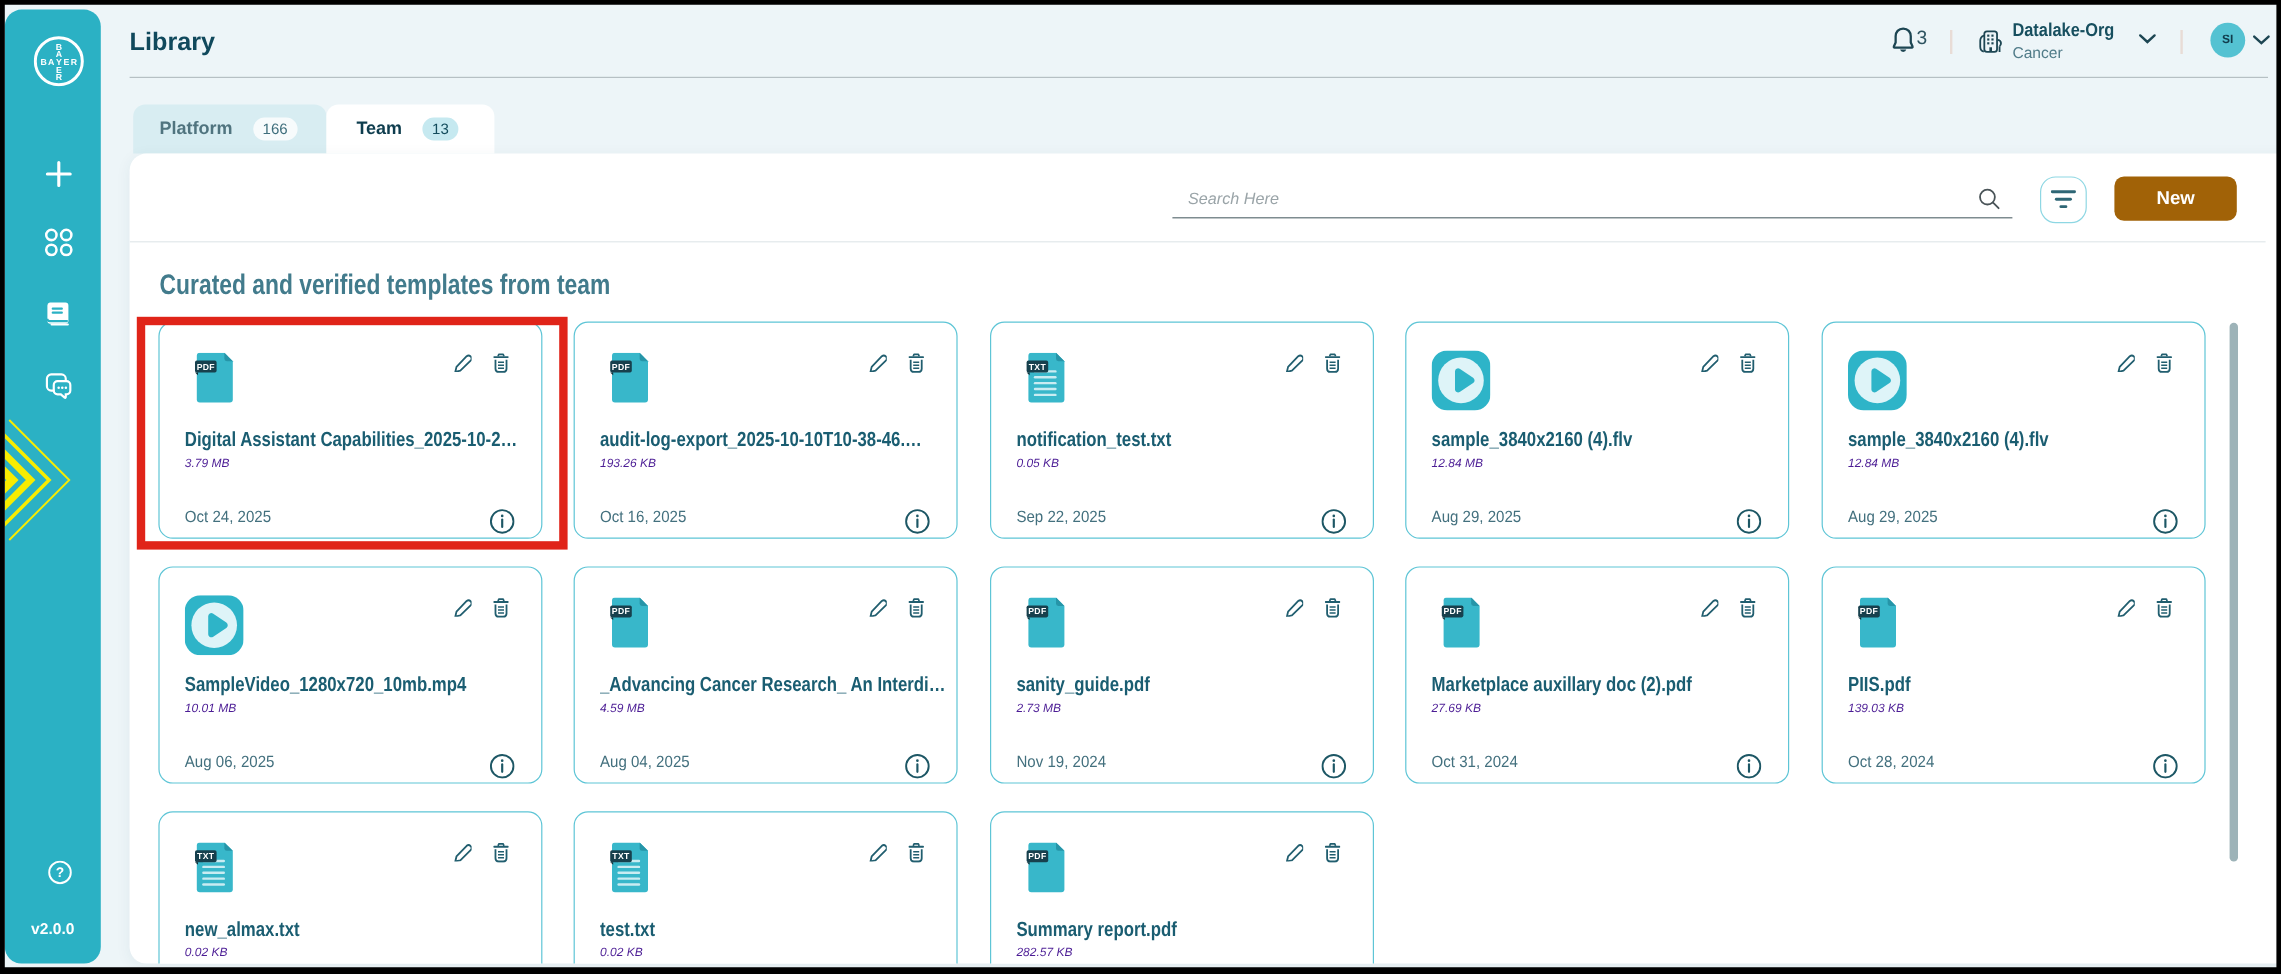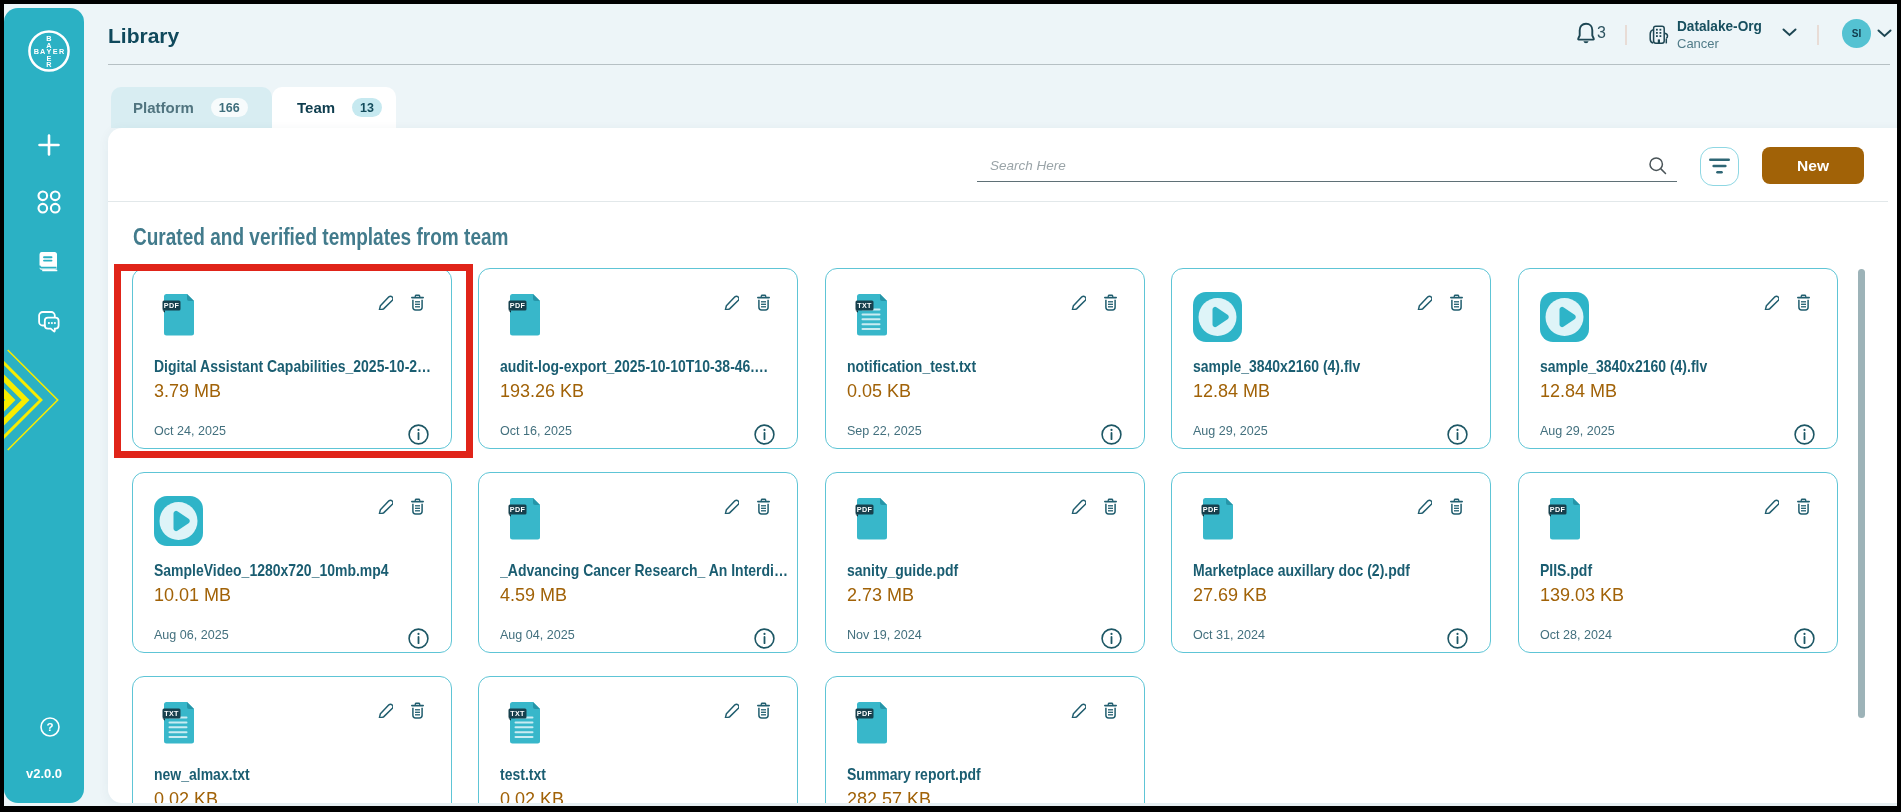--- a/index.html
+++ b/index.html
@@ -16,44 +16,44 @@
   .n3 { position:absolute; left:1597px; top:24px; font-size:16px; color:#2d5360; }
   .vsep { position:absolute; top:25px; width:2px; height:20px; background:#e8dcd6; }
   .org-name { position:absolute; left:1677px; top:17px; font-size:15.5px; font-weight:bold; color:#174f5f; transform:scaleX(0.88); transform-origin:0 0; }
   .org-role { position:absolute; left:1677px; top:36px; font-size:13px; color:#517c89; }
   .avatar { position:absolute; left:1842px; top:19px; width:29px; height:29px; border-radius:50%;
     background:#54c2d2; color:#113c4c; font-size:10px; font-weight:bold;
     display:flex; align-items:center; justify-content:center; }
   .tab { position:absolute; top:87px; height:41px; border-radius:10px 10px 0 0;
     display:flex; align-items:center; z-index:2; }
   .tab.platform { left:111px; width:161px; background:#d8edf2; padding-left:22px; }
-  .tab.team { left:272px; width:124px; background:#ffffff; padding-left:25px; }
+  .tab.team { left:272px; width:140px; background:#ffffff; padding-left:25px; }
   .tab .lbl1 { font-size:15px; color:#50747f; font-weight:bold; }
   .tab .lbl2 { font-size:15px; color:#0e3d4e; font-weight:bold; }
-  .pill { display:inline-block; border-radius:10px; font-weight:bold; font-size:12.5px;
+  .pill { display:inline-block; border-radius:10px; font-weight:normal; font-size:12.5px;
     padding:2.5px 8px; margin-left:17px; }
   .pill.p1 { background:#f7fbfc; color:#3e6e7c; }
   .pill.p2 { background:#c6e9f0; color:#134c5c; }
   .main-card { position:absolute; left:108px; top:128px; width:1808px; height:675px;
     background:#fff; border-radius:14px; overflow:hidden; z-index:3; box-shadow:0 2px 12px rgba(30,70,80,0.06); }
   .search-ph { position:absolute; left:882px; top:30px; font-size:13.5px; font-style:italic; color:#9aa4a8; }
   .search-line { position:absolute; left:869px; top:53px; width:700px; height:1px; background:#5f7076; }
   .filter-btn { position:absolute; left:1592px; top:19px; width:39px; height:39px;
     border:1.4px solid #8ed7e3; border-radius:13px; background:#fff; }
   .new-btn { position:absolute; left:1654px; top:19px; width:102px; height:37px; border-radius:8px;
     background:#a16207; color:#fff; font-size:15.5px; font-weight:bold;
     display:flex; align-items:center; justify-content:center;text-align:right; }
   .tb-div { position:absolute; left:0px; top:73px; width:1780px; height:1px; background:#e2e8ea; }
   .heading { position:absolute; left:25px; top:96px; font-size:23.5px; font-weight:bold; color:#427b8c; transform:scaleX(0.81); transform-origin:0 0; }
   .fcard { position:absolute; width:320px; height:181px; background:#fff;
     border:1px solid #5ec5d6; border-radius:12px; }
   .fname { position:absolute; left:21px; top:88px; width:352px; font-size:17px; font-weight:bold;
     transform:scaleX(0.823); transform-origin:0 0;
     color:#1a5d71; white-space:nowrap; overflow:hidden; }
-  .fsize { position:absolute; left:21px; top:112px; font-size:18px; color:#a16207; }
+  .fsize { position:absolute; left:21px; top:112px; font-size:10px; color:#4c1d95;font-style:italic; }
   .fdate { position:absolute; left:21px; top:154px; font-size:13.5px; color:#43707e; transform:scaleX(0.93); transform-origin:0 0; }
   .redbox { position:absolute; left:6px; top:136px; width:359px; height:194px;
     border:7px solid #e02419; }
   .scrollthumb { position:absolute; left:1750px; top:141px; width:6.5px; height:449px;
     background:#9db3b8; border-radius:4px; }
 </style>
 </head>
 <body>
 <div class="sidebar">
 <svg class="abs" style="left:24px;top:22px;" width="42" height="42" viewBox="0 0 42 42">

